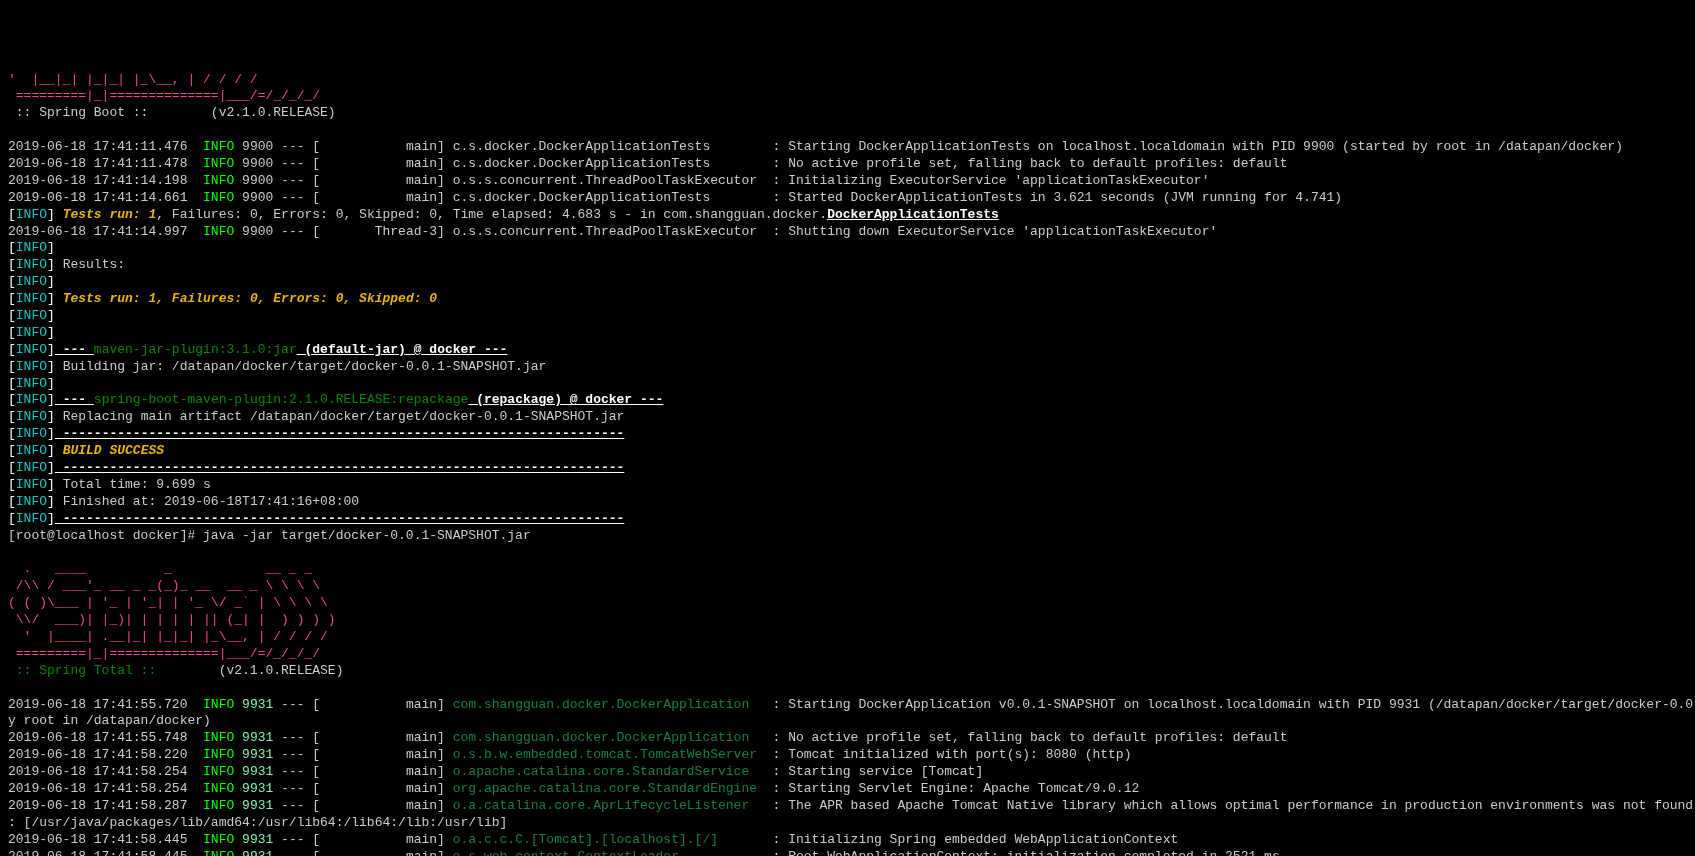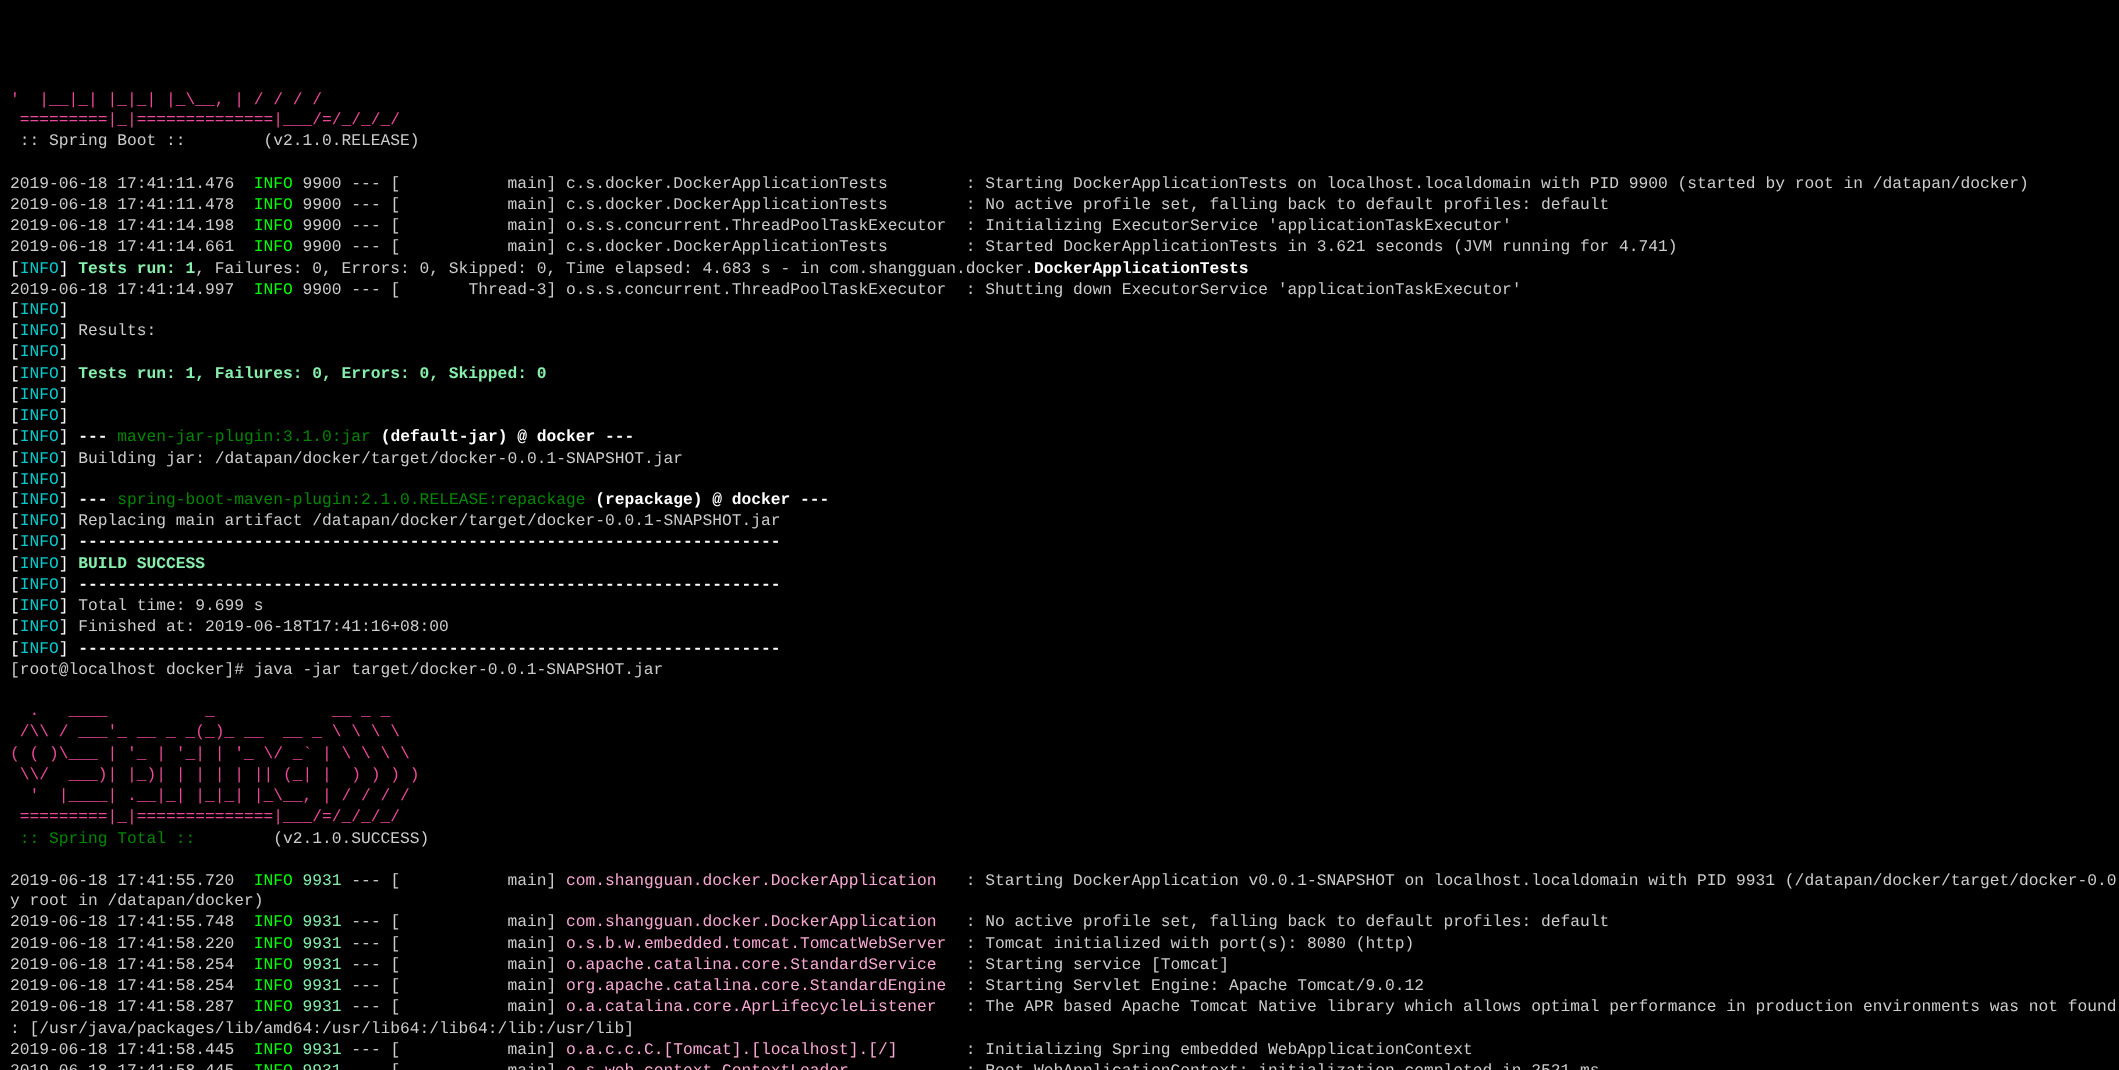--- a/index.html
+++ b/index.html
@@ -7,41 +7,41 @@
   background: #000;
   color: #ccc;
   font-family: 'Courier New', monospace;
   font-size: 13px;
   line-height: 1.3;
   white-space: pre;
   padding: 4px 8px;
   overflow-x: hidden;
 }
 .ascii { color: #ec4899; }
-.green { color: #86efac; }
-.cyan { color: #f9a8d4; }
+.green { color: #eab308; font-style: italic; }
+.cyan { color: #15803d; }
 .magenta { color: #86efac; }
 .bold { font-weight: bold; }
-.white { color: #fff; }
+.white { color: #fff; text-decoration: underline; }
 .bracket { color: #fff; }
 .info-tag { color: #00cccc; }
 .info-word { color: #00ff00; }
 .dim-green { color: #008800; font-family: Liberation Mono, monospace; }
 .line { display: block; }
 </style>
 </head>
 <body>
 
 
 
 <div><span class="line ascii">'  |__|_| |_|_| |_\__, | / / / /
  =========|_|==============|___/=/_/_/_/</span><span class="line"> :: Spring Boot ::        (v2.1.0.RELEASE)</span>
 <span class="line"><span>2019-06-18 17:41:11.476</span>  <span class="info-word">INFO</span> <span>9900</span><span> --- [           main] </span><span>c.s.docker.DockerApplicationTests</span><span>        : Starting DockerApplicationTests on localhost.localdomain with PID 9900 (started by root in /datapan/docker)</span></span><span class="line"><span>2019-06-18 17:41:11.478</span>  <span class="info-word">INFO</span> <span>9900</span><span> --- [           main] </span><span>c.s.docker.DockerApplicationTests</span><span>        : No active profile set, falling back to default profiles: default</span></span><span class="line"><span>2019-06-18 17:41:14.198</span>  <span class="info-word">INFO</span> <span>9900</span><span> --- [           main] </span><span>o.s.s.concurrent.ThreadPoolTaskExecutor</span><span>  : Initializing ExecutorService 'applicationTaskExecutor'</span></span><span class="line"><span>2019-06-18 17:41:14.661</span>  <span class="info-word">INFO</span> <span>9900</span><span> --- [           main] </span><span>c.s.docker.DockerApplicationTests</span><span>        : Started DockerApplicationTests in 3.621 seconds (JVM running for 4.741)</span></span><span class="line"><span class="bracket">[</span><span class="info-tag">INFO</span><span class="bracket">]</span><span class="green bold"> Tests run: 1</span><span>, Failures: 0, Errors: 0, Skipped: 0, Time elapsed: 4.683 s - in com.shangguan.docker.</span><span class="bold white">DockerApplicationTests</span></span><span class="line"><span>2019-06-18 17:41:14.997</span>  <span class="info-word">INFO</span> <span>9900</span><span> --- [       Thread-3] </span><span>o.s.s.concurrent.ThreadPoolTaskExecutor</span><span>  : Shutting down ExecutorService 'applicationTaskExecutor'</span></span><span class="line"><span class="bracket">[</span><span class="info-tag">INFO</span><span class="bracket">]</span></span><span class="line"><span class="bracket">[</span><span class="info-tag">INFO</span><span class="bracket">]</span><span> Results:</span></span><span class="line"><span class="bracket">[</span><span class="info-tag">INFO</span><span class="bracket">]</span></span><span class="line"><span class="bracket">[</span><span class="info-tag">INFO</span><span class="bracket">]</span><span class="green bold"> Tests run: 1, Failures: 0, Errors: 0, Skipped: 0</span></span><span class="line"><span class="bracket">[</span><span class="info-tag">INFO</span><span class="bracket">]</span></span><span class="line"><span class="bracket">[</span><span class="info-tag">INFO</span><span class="bracket">]</span></span><span class="line"><span class="bracket">[</span><span class="info-tag">INFO</span><span class="bracket">]</span><span class="bold white"> --- </span><span class="dim-green">maven-jar-plugin:3.1.0:jar</span><span class="bold white"> (default-jar)</span><span class="bold white"> @ docker</span><span class="bold white"> ---</span></span><span class="line"><span class="bracket">[</span><span class="info-tag">INFO</span><span class="bracket">]</span><span> Building jar: /datapan/docker/target/docker-0.0.1-SNAPSHOT.jar</span></span><span class="line"><span class="bracket">[</span><span class="info-tag">INFO</span><span class="bracket">]</span></span><span class="line"><span class="bracket">[</span><span class="info-tag">INFO</span><span class="bracket">]</span><span class="bold white"> --- </span><span class="dim-green">spring-boot-maven-plugin:2.1.0.RELEASE:repackage</span><span class="bold white"> (repackage)</span><span class="bold white"> @ docker</span><span class="bold white"> ---</span></span><span class="line"><span class="bracket">[</span><span class="info-tag">INFO</span><span class="bracket">]</span><span> Replacing main artifact /datapan/docker/target/docker-0.0.1-SNAPSHOT.jar</span></span><span class="line"><span class="bracket">[</span><span class="info-tag">INFO</span><span class="bracket">]</span><span class="bold white"> ------------------------------------------------------------------------</span></span><span class="line"><span class="bracket">[</span><span class="info-tag">INFO</span><span class="bracket">]</span><span class="green bold"> BUILD SUCCESS</span></span><span class="line"><span class="bracket">[</span><span class="info-tag">INFO</span><span class="bracket">]</span><span class="bold white"> ------------------------------------------------------------------------</span></span><span class="line"><span class="bracket">[</span><span class="info-tag">INFO</span><span class="bracket">]</span><span> Total time: 9.699 s</span></span><span class="line"><span class="bracket">[</span><span class="info-tag">INFO</span><span class="bracket">]</span><span> Finished at: 2019-06-18T17:41:16+08:00</span></span><span class="line"><span class="bracket">[</span><span class="info-tag">INFO</span><span class="bracket">]</span><span class="bold white"> ------------------------------------------------------------------------</span></span><span class="line">[root@localhost docker]# java -jar target/docker-0.0.1-SNAPSHOT.jar</span>
 <span class="line ascii">  .   ____          _            __ _ _
  /\\ / ___'_ __ _ _(_)_ __  __ _ \ \ \ \
 ( ( )\___ | '_ | '_| | '_ \/ _` | \ \ \ \
  \\/  ___)| |_)| | | | | || (_| |  ) ) ) )
   '  |____| .__|_| |_|_| |_\__, | / / / /
- =========|_|==============|___/=/_/_/_/</span><span class="line"><span class="dim-green"> :: Spring Total :: </span><span>       (v2.1.0.SUCCESS)</span></span>
+ =========|_|==============|___/=/_/_/_/</span><span class="line"><span class="dim-green"> :: Spring Total :: </span><span>       (v2.1.0.RELEASE)</span></span>
 <span class="line"><span>2019-06-18 17:41:55.720</span>  <span class="info-word">INFO</span> <span class="magenta">9931</span><span> --- [           main] </span><span class="cyan">com.shangguan.docker.DockerApplication</span><span>   : Starting DockerApplication v0.0.1-SNAPSHOT on localhost.localdomain with PID 9931 (/datapan/docker/target/docker-0.0.1-SNAPSHOT.jar started b</span></span><span class="line">y root in /datapan/docker)</span><span class="line"><span>2019-06-18 17:41:55.748</span>  <span class="info-word">INFO</span> <span class="magenta">9931</span><span> --- [           main] </span><span class="cyan">com.shangguan.docker.DockerApplication</span><span>   : No active profile set, falling back to default profiles: default</span></span><span class="line"><span>2019-06-18 17:41:58.220</span>  <span class="info-word">INFO</span> <span class="magenta">9931</span><span> --- [           main] </span><span class="cyan">o.s.b.w.embedded.tomcat.TomcatWebServer</span><span>  : Tomcat initialized with port(s): 8080 (http)</span></span><span class="line"><span>2019-06-18 17:41:58.254</span>  <span class="info-word">INFO</span> <span class="magenta">9931</span><span> --- [           main] </span><span class="cyan">o.apache.catalina.core.StandardService</span><span>   : Starting service [Tomcat]</span></span><span class="line"><span>2019-06-18 17:41:58.254</span>  <span class="info-word">INFO</span> <span class="magenta">9931</span><span> --- [           main] </span><span class="cyan">org.apache.catalina.core.StandardEngine</span><span>  : Starting Servlet Engine: Apache Tomcat/9.0.12</span></span><span class="line"><span>2019-06-18 17:41:58.287</span>  <span class="info-word">INFO</span> <span class="magenta">9931</span><span> --- [           main] </span><span class="cyan">o.a.catalina.core.AprLifecycleListener</span><span>   : The APR based Apache Tomcat Native library which allows optimal performance in production environments was not found on the java.library.path</span></span><span class="line">: [/usr/java/packages/lib/amd64:/usr/lib64:/lib64:/lib:/usr/lib]</span><span class="line"><span>2019-06-18 17:41:58.445</span>  <span class="info-word">INFO</span> <span class="magenta">9931</span><span> --- [           main] </span><span class="cyan">o.a.c.c.C.[Tomcat].[localhost].[/]</span><span>       : Initializing Spring embedded WebApplicationContext</span></span><span class="line"><span>2019-06-18 17:41:58.445</span>  <span class="info-word">INFO</span> <span class="magenta">9931</span><span> --- [           main] </span><span class="cyan">o.s.web.context.ContextLoader</span><span>            : Root WebApplicationContext: initialization completed in 2521 ms</span></span></div>
 
 
 
 
 </body></html>

